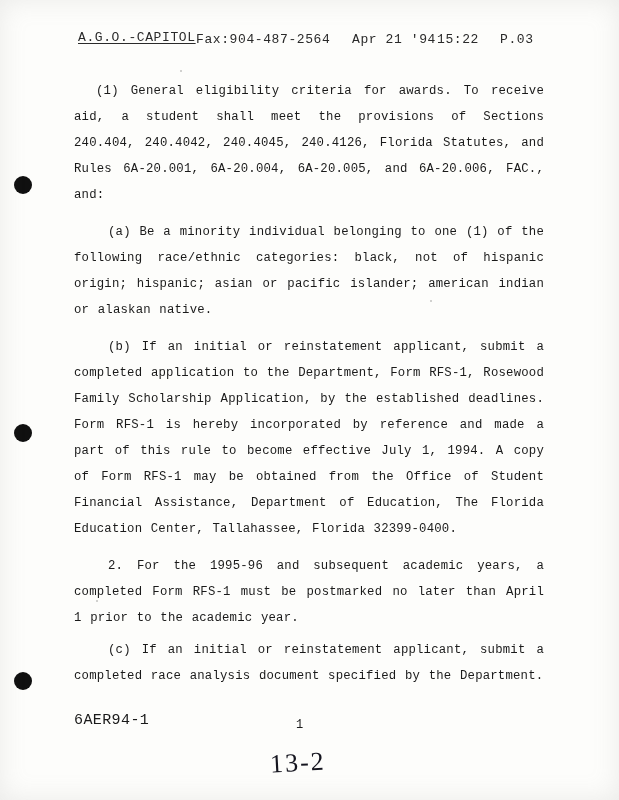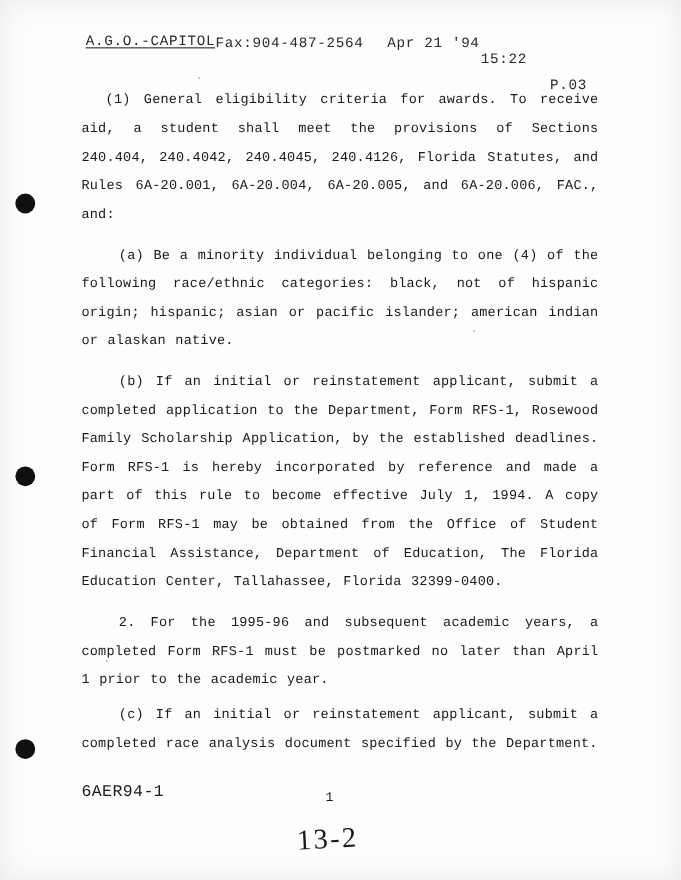--- a/index.html
+++ b/index.html
@@ -56,29 +56,28 @@
   }
   .fax-header .date {
     position: absolute;
     left: 352px;
     top: 2px;
     white-space: nowrap;
   }
   .fax-header .time {
     position: absolute;
     left: 437px;
-    top: 16px;
+    top: 2px;
     white-space: nowrap;
   }
   .fax-header .pageno {
     position: absolute;
     left: 500px;
     top: 2px;
     white-space: nowrap;
-    margin-top: 38px;
   }
 
   .doc-body {
     position: absolute;
     left: 74px;
     top: 78px;
     width: 470px;
   }
   .rule-id {
     font-size: 12.5px;
@@ -167,21 +166,21 @@
   <div class="punch p3"></div>
 
   <div class="speck" style="left:180px; top:70px; width:2px; height:2px;"></div>
   <div class="speck" style="left:430px; top:300px; width:2px; height:2px;"></div>
   <div class="speck" style="left:96px; top:600px; width:2px; height:2px;"></div>
 
   <div class="doc-body">
 
     <p class="para"><span class="indent-sm"></span><span>(1)  General eligibility criteria for awards.  To receive aid, a student shall meet the provisions of Sections 240.404, 240.4042, 240.4045, 240.4126, Florida Statutes, and Rules 6A-20.001, 6A-20.004, 6A-20.005, and 6A-20.006, FAC., and:</span></p>
 
-    <p class="para"><span class="indent"></span><span>(a)  Be a minority individual belonging to one (4) of the following race/ethnic categories:  black, not of hispanic origin; hispanic; asian or pacific islander; american indian or alaskan native.</span></p>
+    <p class="para"><span class="indent"></span><span>(a)  Be a minority individual belonging to one (1) of the following race/ethnic categories:  black, not of hispanic origin; hispanic; asian or pacific islander; american indian or alaskan native.</span></p>
 
     <p class="para"><span class="indent"></span><span>(b)  If an initial or reinstatement applicant, submit a completed application to the Department, Form RFS-1, Rosewood Family Scholarship Application, by the established deadlines.  Form RFS-1 is hereby incorporated by reference and made a part of this rule to become effective July 1, 1994.  A copy of Form RFS-1 may be obtained from the Office of Student Financial Assistance, Department of Education, The Florida Education Center, Tallahassee, Florida 32399-0400.</span></p>
 
 
     <p class="para tight"><span class="indent"></span><span>2.  For the 1995-96 and subsequent academic years, a completed Form RFS-1 must be postmarked no later than April 1 prior to the academic year.</span></p>
 
     <p class="para"><span class="indent"></span><span>(c)  If an initial or reinstatement applicant, submit a completed race analysis document specified by the Department.</span></p>
 
   </div>
 

